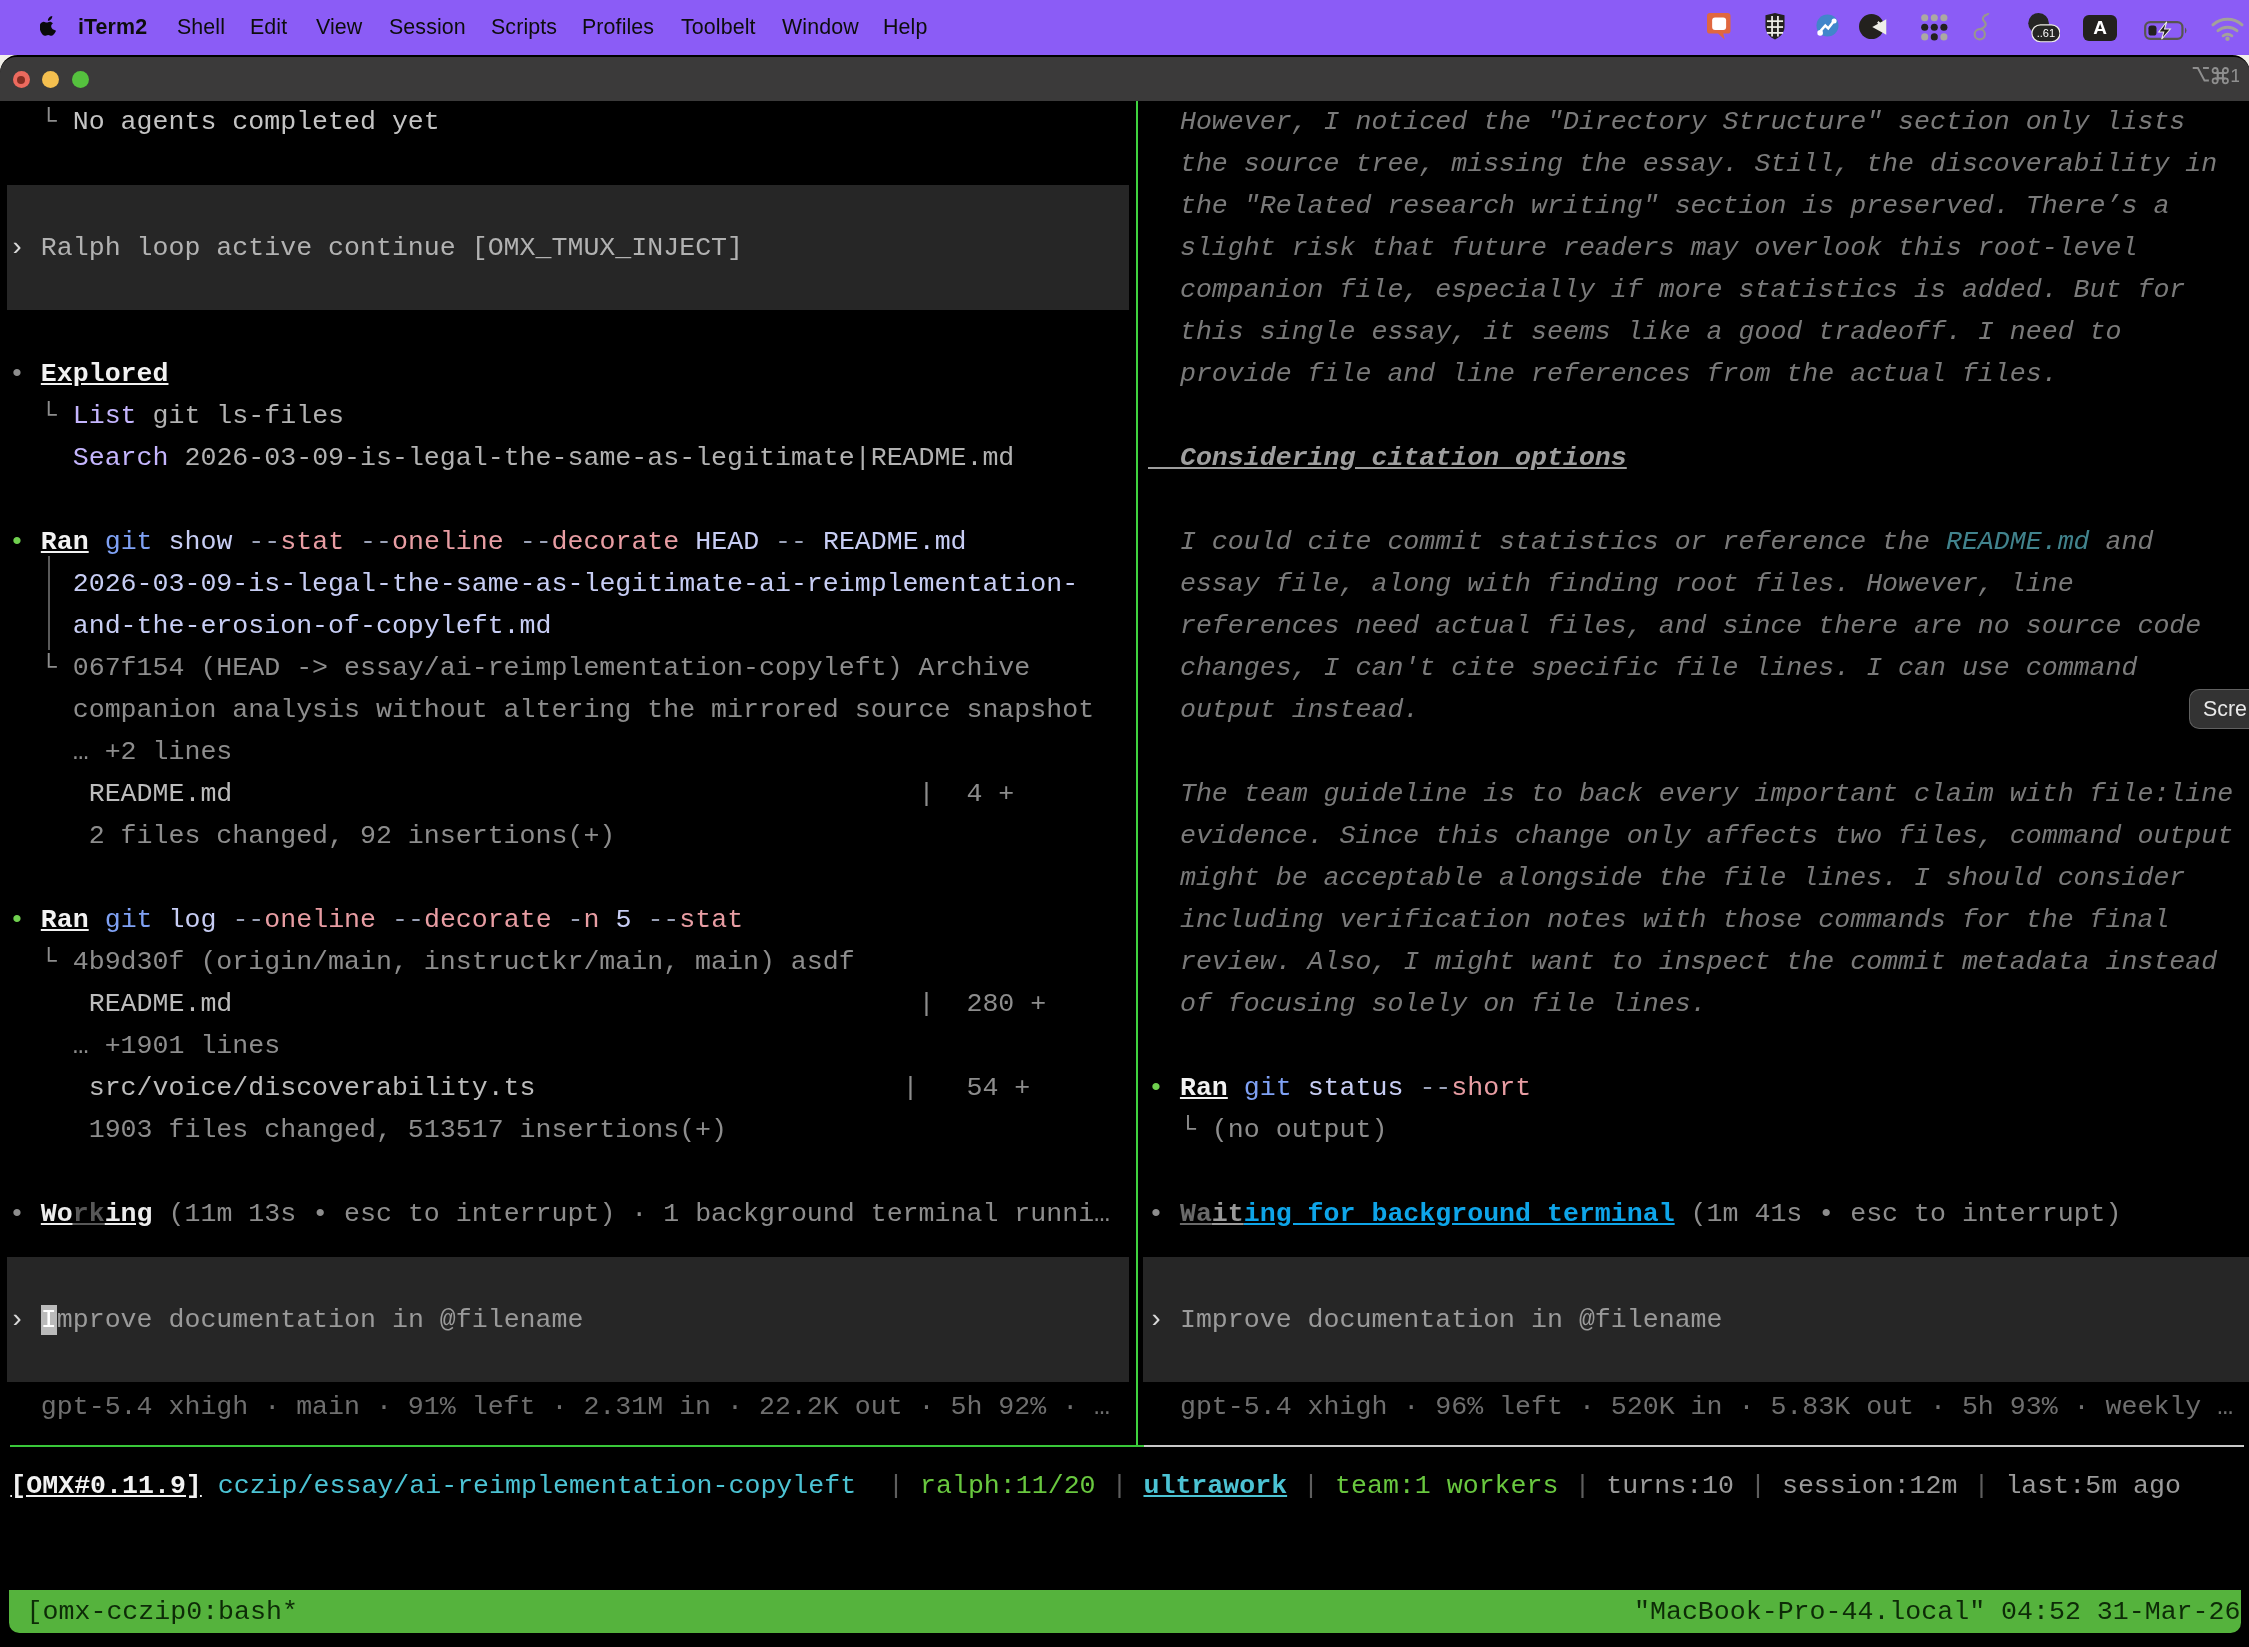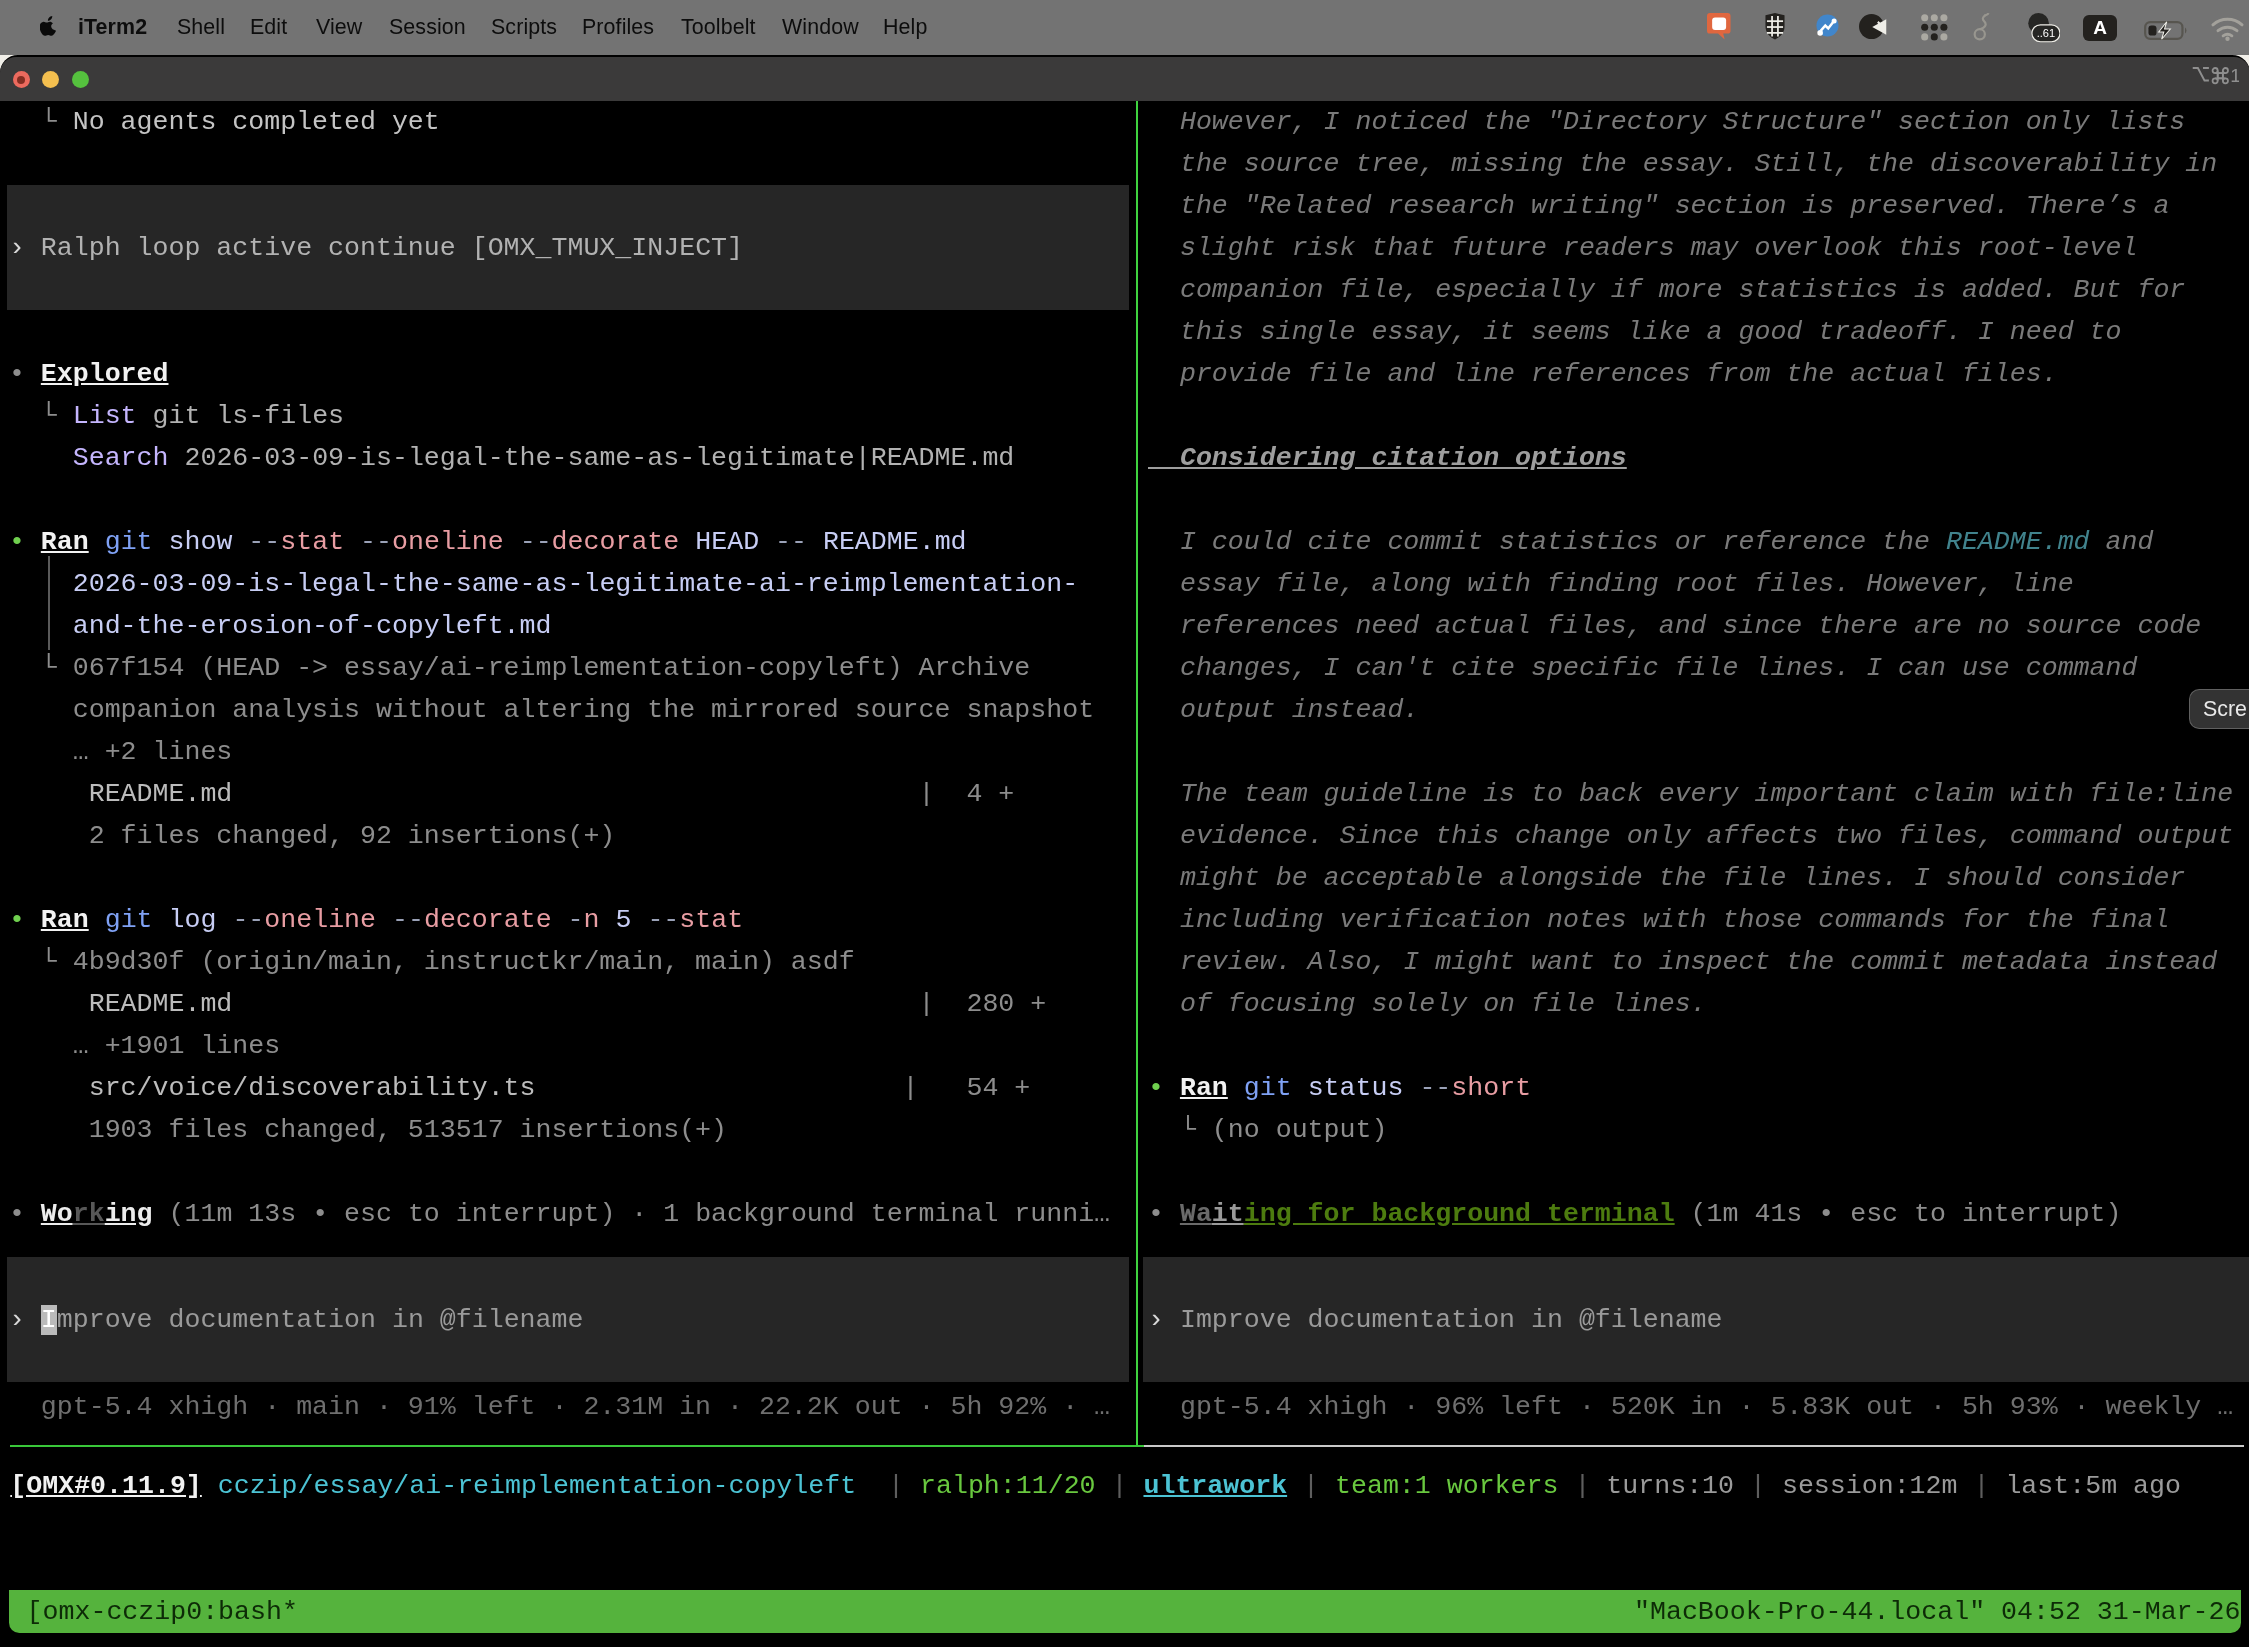--- a/index.html
+++ b/index.html
@@ -1,20 +1,20 @@
 <!DOCTYPE html>
 <html style="font-size:11.8px"><head><meta charset="utf-8"><style>
 * { margin:0; padding:0; box-sizing:border-box; }
 html,body { width:2250px; height:1648px; background:#000; overflow:hidden; }
 body { position:relative; font-family:"Liberation Mono",monospace; }
 i { font-style:normal; }
 .abs { position:absolute; }
 pre { position:absolute; font:26.6px/42px "Liberation Mono",monospace; white-space:pre; }
 pre b { font-weight:bold;text-decoration:underline; }
-.menubar { position:absolute; left:0; top:0; width:2250px; height:55px; background:#737373; }
+.menubar { position:absolute; left:0; top:0; width:2250px; height:55px; background:#8b5cf6; }
 .mi { position:absolute; top:0; height:55px; line-height:55px; font:21.4px/55px "Liberation Sans",sans-serif; color:#0d0d0d; letter-spacing:0.1px; }
 .mb { font-weight:bold; }
 .titlebar { position:absolute; left:0; top:57px; width:2250px; height:44px; background:#3b3a3a; border-radius:16px 16px 0 0; }
 .tl { position:absolute; top:14.4px; width:17px; height:17px; border-radius:50%; }
 .title { position:absolute; top:9.6px; width:100%; text-align:center; font:bold 20.7px/25px "Liberation Sans",sans-serif; color:#b5b5b5; letter-spacing:0.2px; }
 .w  { color:#f2f2f2; }
 .pw { color:#d8d8d8; }
 .lg { color:#c4c4c4; }
 .mg { color:#b2b2b2; }
 .g  { color:#8d8d8d; }
@@ -22,21 +22,21 @@
 .cy { color:#c4b5fd; }
 .bl { color:#7fa1f4; }
 .lv { color:#c7cdf4; }
 .pk { color:#e89da3; }
 .fd { color:#9aa1b7; }
 .gn { color:#70d04f; }
 .sw { color:#ededed; }
 .sd { color:#585858; }
 .sa { color:#6a6a6a; }
 .sb { color:#9a9a9a; }
-.sc { color:#4d7c0f; }
+.sc { color:#0ea5e9; }
 .it { color:#7a7a7a; font-style:italic; }
 .ib { color:#9e9e9e; font-style:italic; }
 .itc { color:#41838d; font-style:italic; }
 .ig { color:#9a9a9a; }
 .st { color:#6f6f6f; }
 .cur { background:#bababa; color:#ffffff; }
 .ow { color:#f2f2f2; }
 .ocy { color:#4cc3d4; }
 .ogn { color:#69c83f; }
 .og { color:#9a9a9a; }

